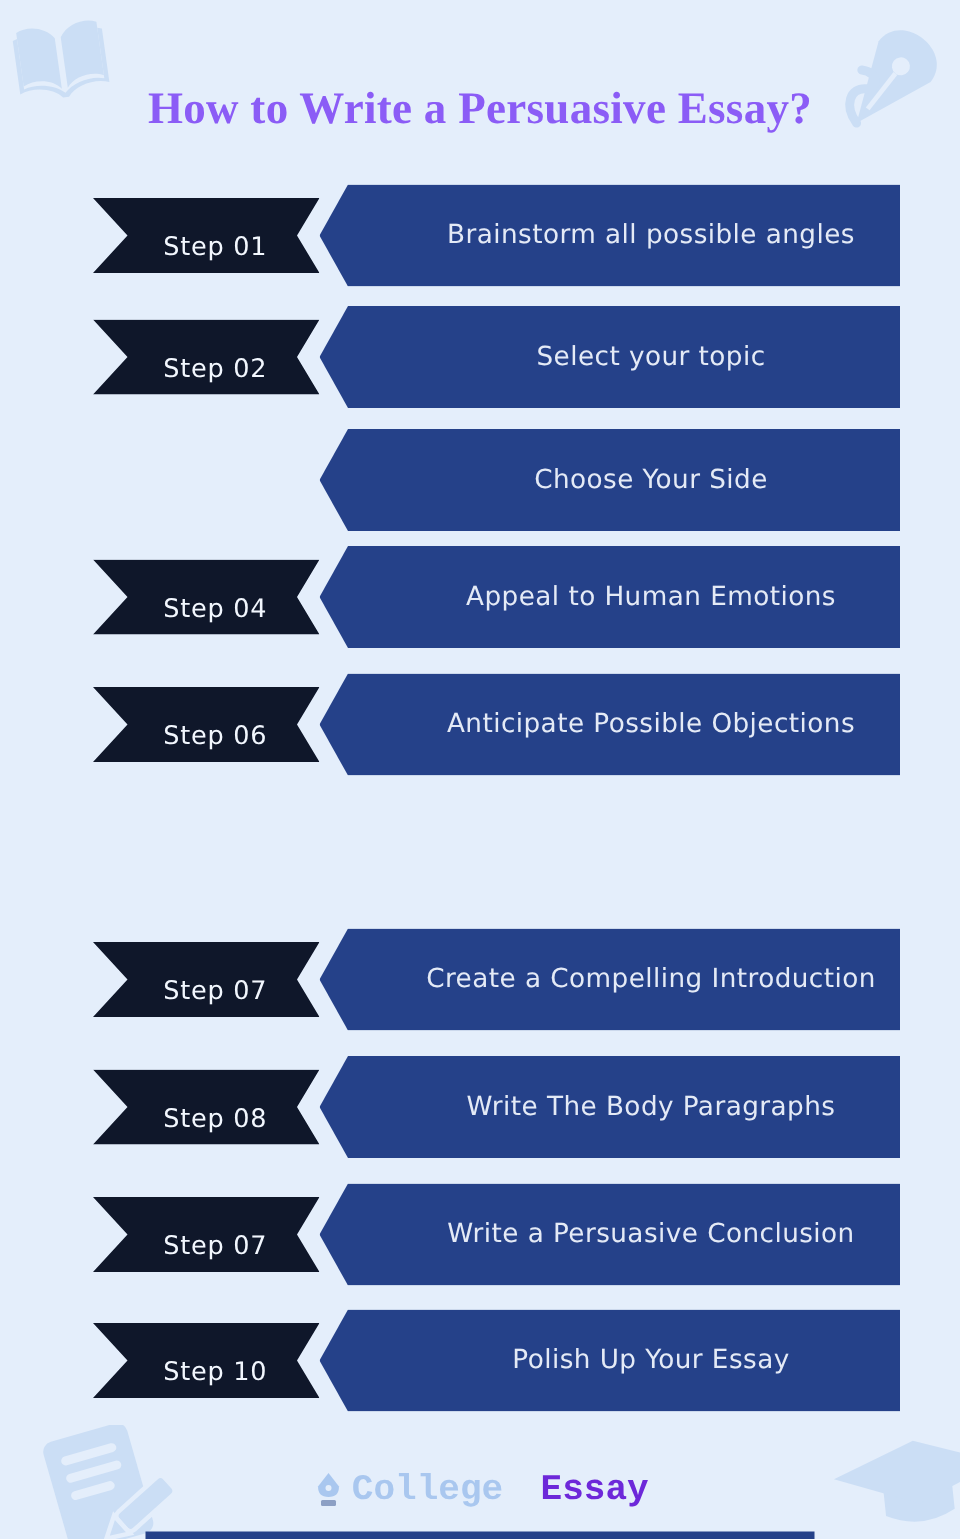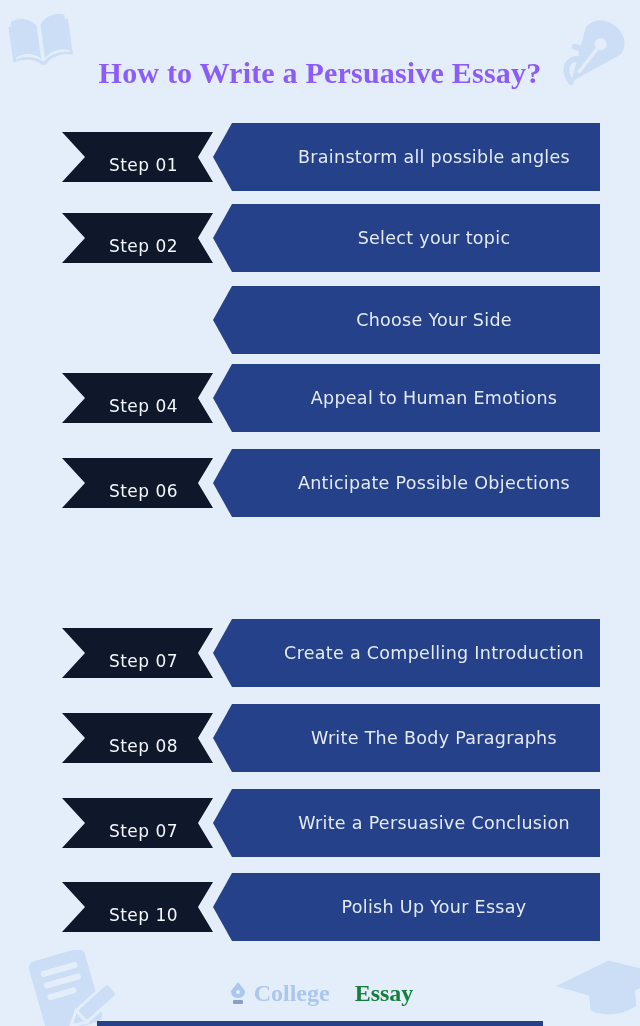--- a/index.html
+++ b/index.html
@@ -24,24 +24,24 @@
   .banner{
     position:absolute;left:213px;top:0;width:387px;height:68px;background:#254189;
     clip-path:polygon(19px 0,387px 0,387px 68px,19px 68px,0 34px);
     display:flex;align-items:center;justify-content:center;
     color:#e4eaf6;font-size:17.5px;letter-spacing:.3px;
     padding-left:55px;box-sizing:border-box;white-space:nowrap;
   }
   .logo{
     position:absolute;top:976px;left:0;width:100%;height:34px;
     display:flex;align-items:center;justify-content:center;gap:5px;
-    font-family:Liberation Serif, serif;font-weight:bold;font-size:24px;
+    font-family:Liberation Mono, monospace;font-weight:bold;font-size:24px;
   }
   .logo .college{color:#a9c7ef;}
-  .logo .essay{color:#15803d;margin-left:20px;}
+  .logo .essay{color:#6d28d9;margin-left:20px;}
   .bottom-strip{position:absolute;left:97px;bottom:0;width:446px;height:5px;background:#254189;}
 </style>
 </head>
 <body>
 
 <div class="page">
 
   <svg class="deco" style="left:8px;top:12px;" width="66" height="62" viewBox="0 0 66 62">
     <g fill="#cbdef5" transform="rotate(-8 33 31)">
       <path d="M31 13 C26 5 14 2 6 6 L6 42 C14 38 26 40 31 47 Z"></path>

